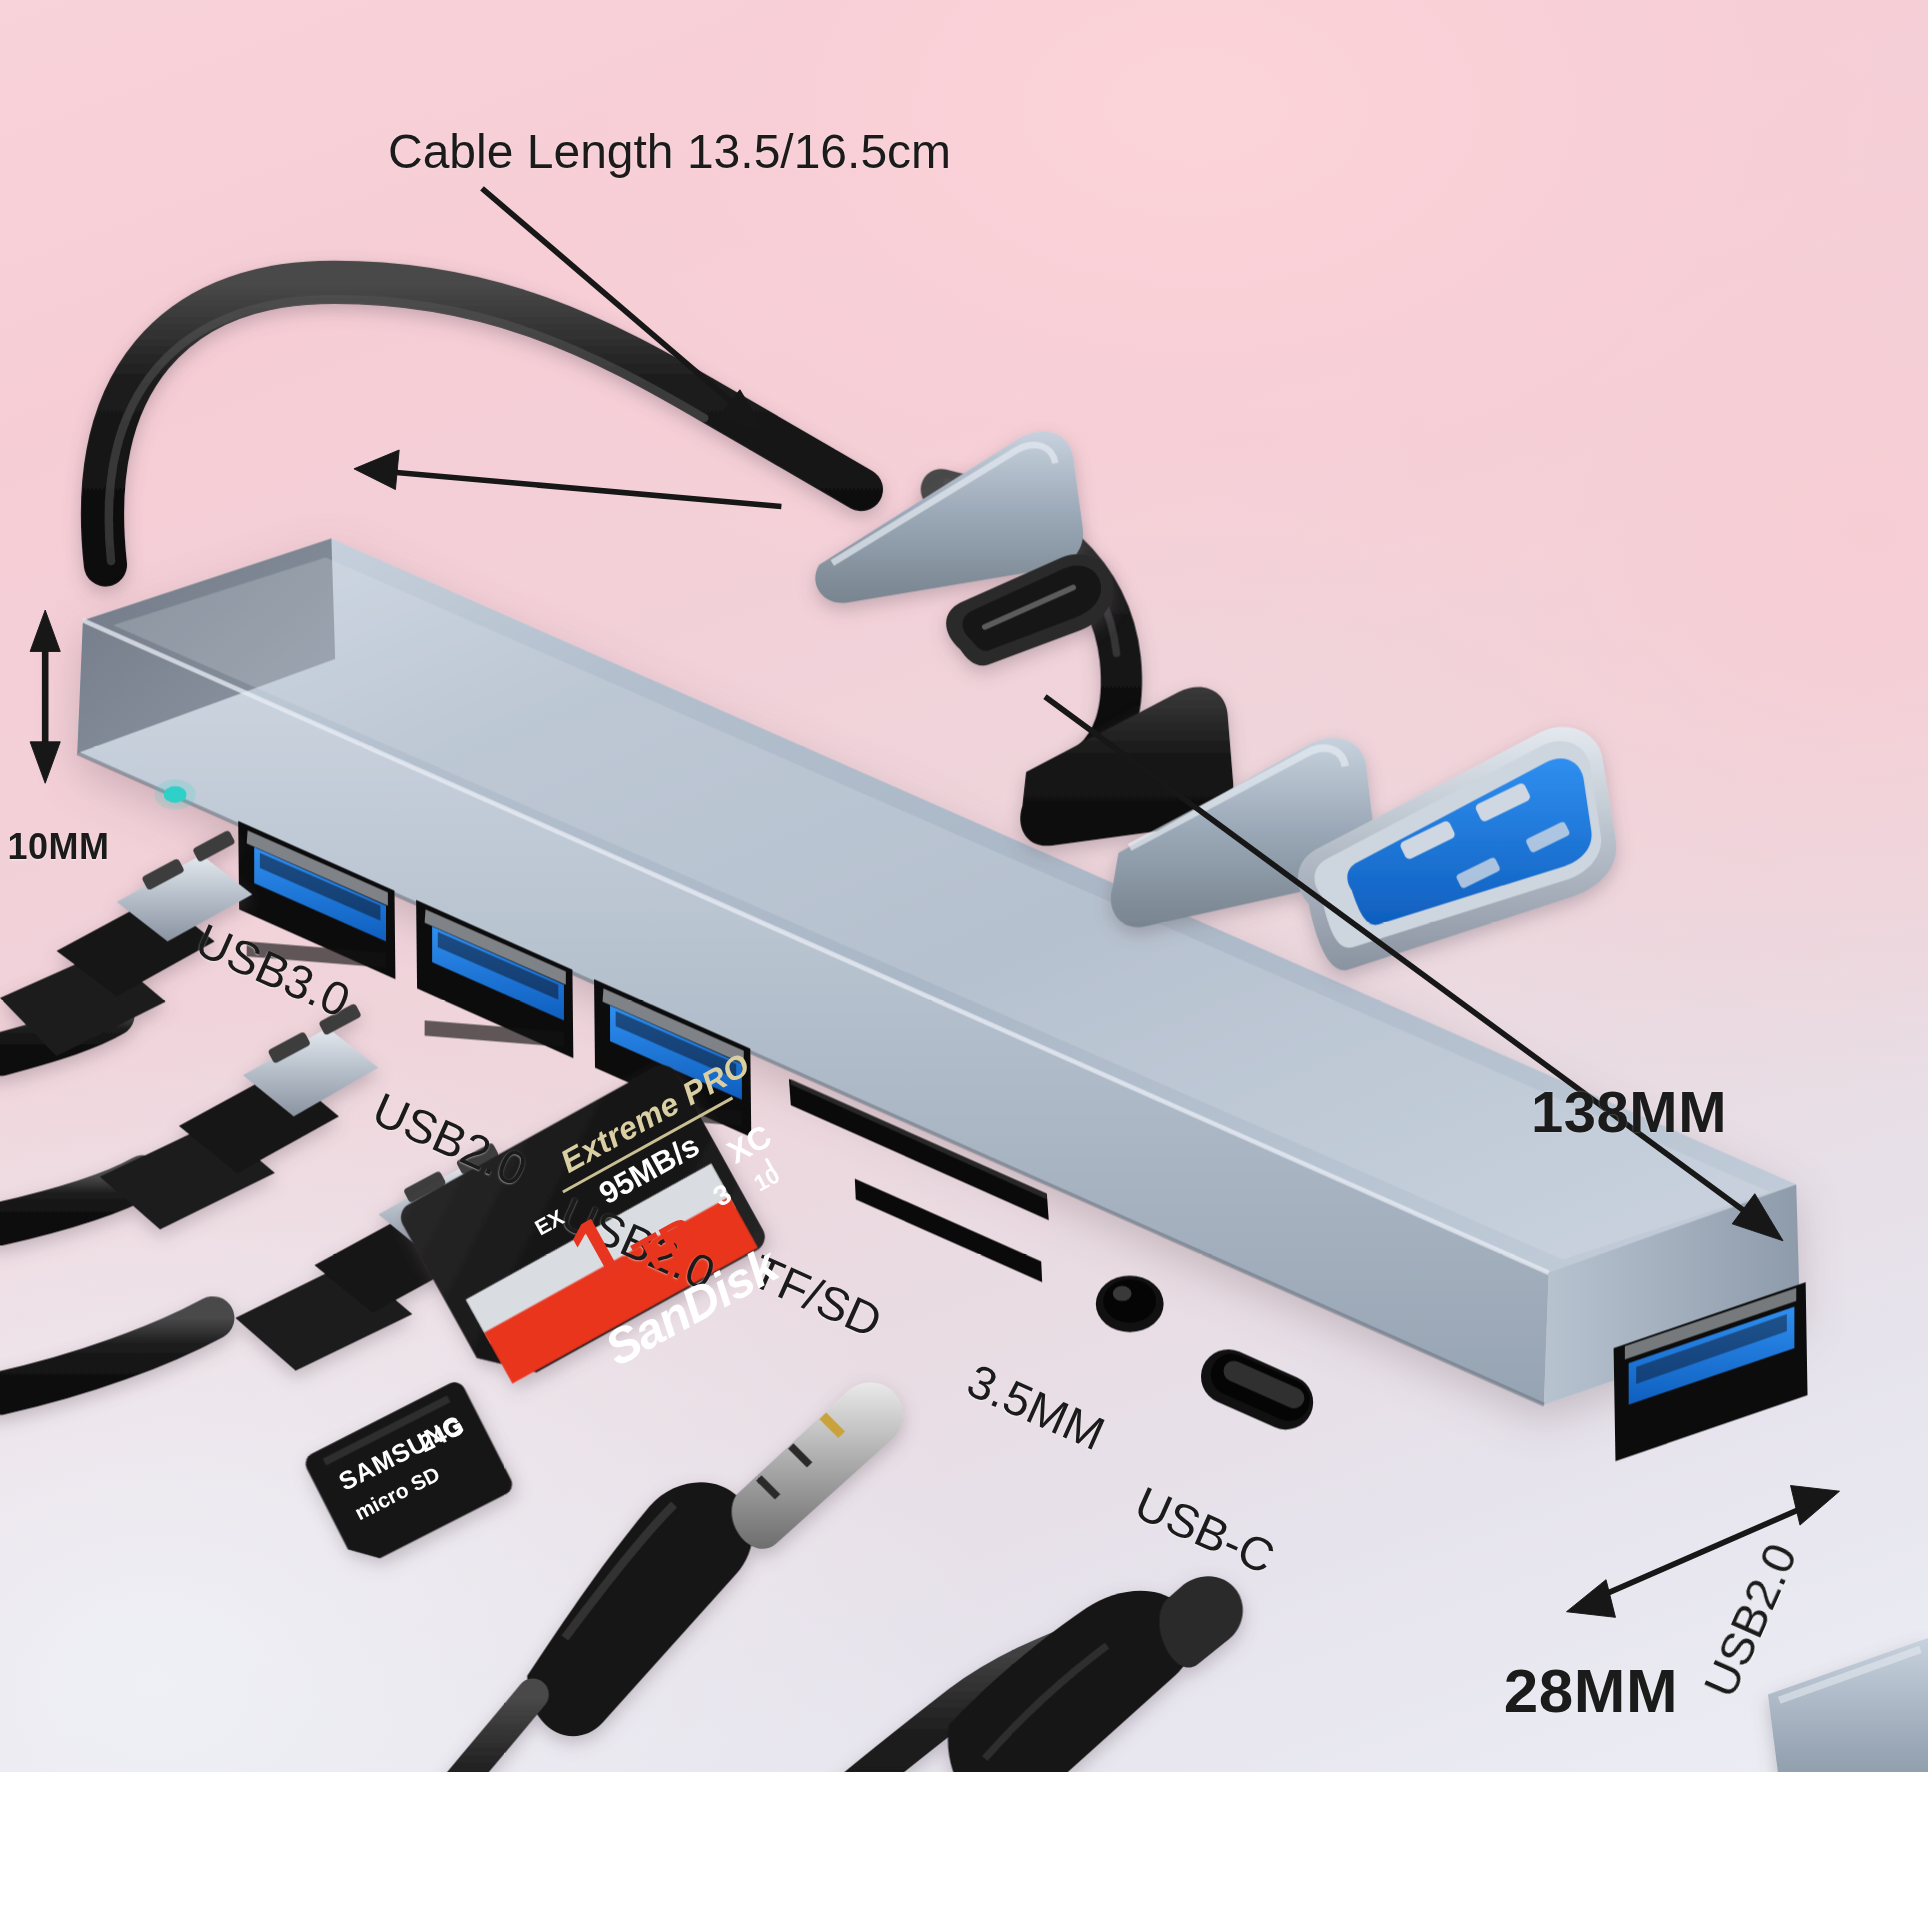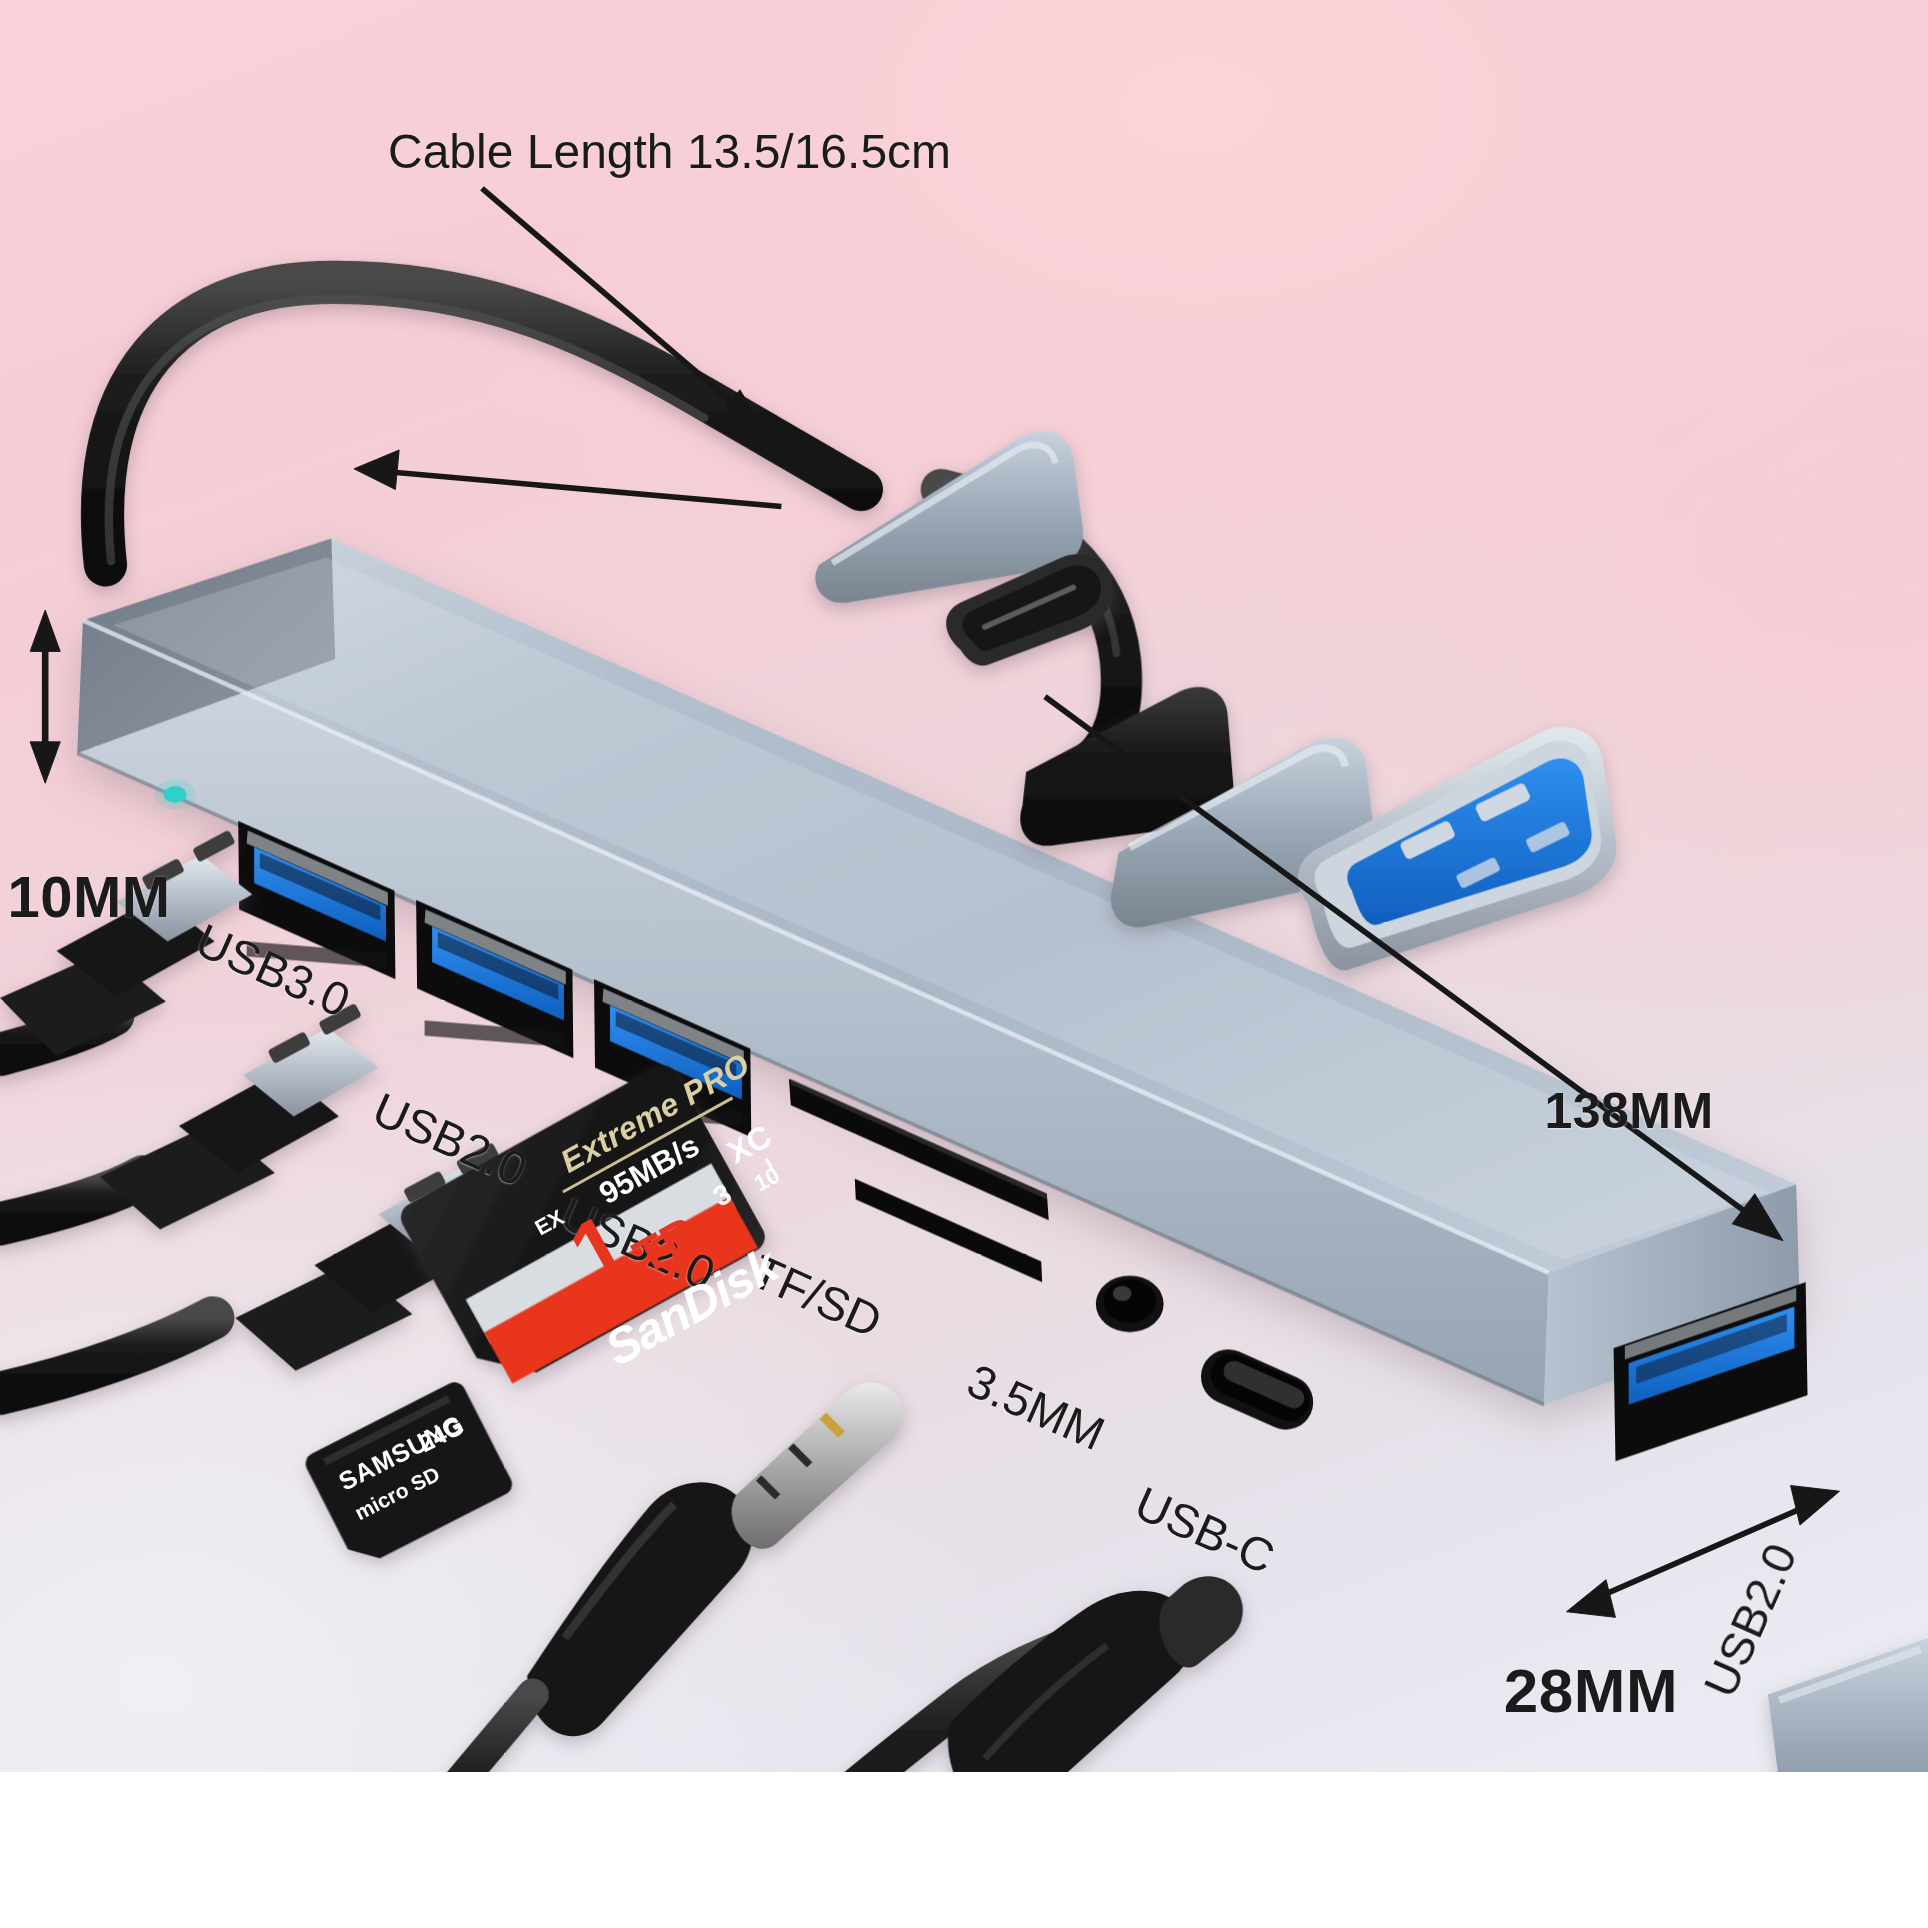--- a/index.html
+++ b/index.html
@@ -307,23 +307,23 @@
       <g>
         <line x1="1690" y1="1700" x2="1928" y2="1596" stroke-width="6"></line>
         <polygon points="1664,1712 1706,1678 1716,1718"></polygon>
         <polygon points="1954,1584 1912,1620 1902,1578"></polygon>
       </g>
     </g>
   </svg>
 
   <div class="lbl" style="left:388px;top:151px;font-size:48px;transform:translateY(-50%);">Cable Length 13.5/16.5cm</div>
 
-  <div class="lbl dim" style="left:7.5px;top:896px;font-size:58px;transform:translateY(-50%);">10MM</div>
-
-  <div class="lbl dim" style="left:1629px;top:1111px;font-size:50px;transform:translate(-50%,-50%);">138MM</div>
+  <div class="lbl dim" style="left:7.5px;top:847px;font-size:36px;transform:translateY(-50%);">10MM</div>
+
+  <div class="lbl dim" style="left:1629px;top:1111px;font-size:58px;transform:translate(-50%,-50%);">138MM</div>
 
   <div class="lbl dim" style="left:1591px;top:1690px;font-size:62px;transform:translate(-50%,-50%);">28MM</div>
 
   <div class="lbl" style="left:273px;top:970px;font-size:47px;transform:translate(-50%,-50%) rotate(24deg);">USB3.0</div>
 
   <div class="lbl" style="left:450px;top:1139px;font-size:47px;transform:translate(-50%,-50%) rotate(24deg);">USB2.0</div>
 
   <div class="lbl" style="left:638px;top:1243px;font-size:47px;transform:translate(-50%,-50%) rotate(24deg);">USB2.0</div>
 
   <div class="lbl" style="left:817px;top:1296px;font-size:47px;transform:translate(-50%,-50%) rotate(24deg);">TF/SD</div>

